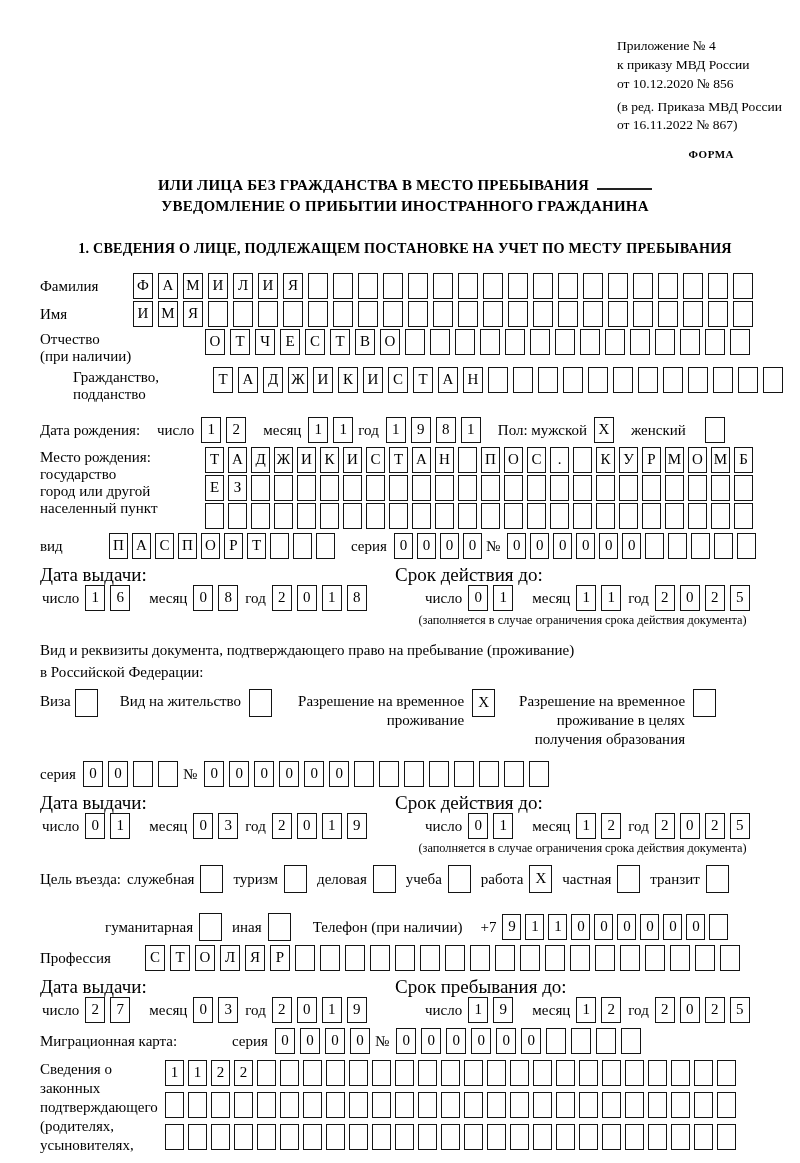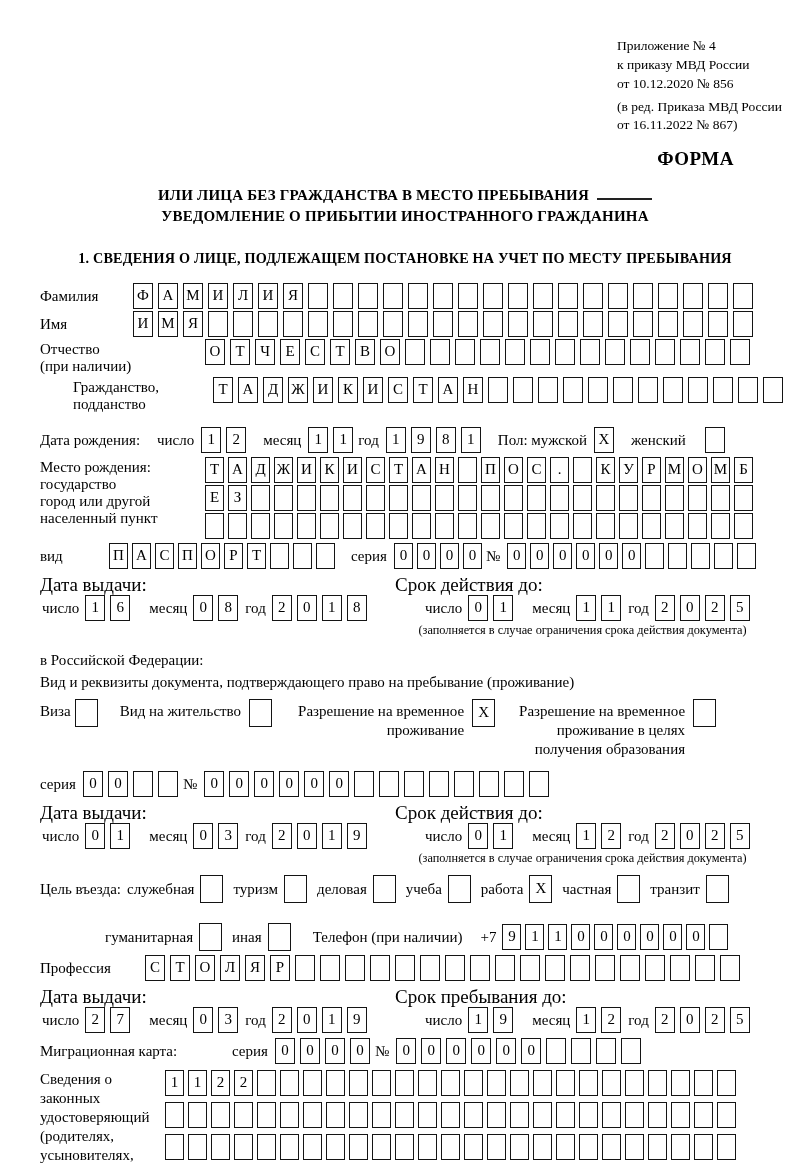--- a/index.html
+++ b/index.html
@@ -23,21 +23,21 @@
   .cb { display: inline-block; width: 23px; height: 28px; border: 1.6px solid #141414;
         text-align: center; line-height: 25px; font-size: 15px; vertical-align: top; background:#fff; }
 
   .row { display: flex; align-items: flex-start; margin-bottom: 2px; }
   .row .flabel { flex: 0 0 auto; line-height: 26px; }
   .lab2 { line-height: 17px !important; padding-top: 2px; }
 
   
   .hdr { margin-left: 577px; width: 193px; font-size: 13.5px; line-height: 19px; }
   .hdr .sub { margin-top: 5px; line-height: 18px; }
-  .forma { text-align: right; padding-right: 36px; font-weight: bold; font-size: 19px; margin-top: 14px; letter-spacing: .5px; }
+  .forma { text-align: right; padding-right: 36px; font-weight: bold; font-size: 11px; margin-top: 14px; letter-spacing: .5px; }
 
   .title { text-align: center; font-weight: bold; font-size: 15px; line-height: 21px; margin-top: 15px; letter-spacing: .2px; }
   .blankline { display: inline-block; width: 55px; border-bottom: 2px solid #222; height: 12px; margin-left: 8px; }
   .sec-h { text-align: center; font-weight: bold; font-size: 14.2px; margin-top: 23px; letter-spacing: .2px; }
 
   .fields { margin-top: 16px; }
 
   .w-sur { width: 93px; }
   .w-pat { width: 165px; }
   .w-cit { width: 140px; margin-left: 33px; }
@@ -433,22 +433,22 @@
               <span class="box">0</span>
               <span class="box">2</span>
               <span class="box">5</span>
             </span>
         </div>
         <div class="dg-note">(заполняется в случае ограничения срока действия документа)</div>
       </div>
     </div>
 
     <div class="intro">
+      <div>Вид и реквизиты документа, подтверждающего право на пребывание (проживание)</div>
       <div>в Российской Федерации:</div>
-      <div>Вид и реквизиты документа, подтверждающего право на пребывание (проживание)</div>
     </div>
 
     <div class="permits">
       <div class="pitem">
         <span class="txt">Виза</span>
         <span class="cb" style="margin-left:4px"></span>
       </div>
       <div class="pitem" style="margin-left:22px">
         <span class="txt">Вид на жительство</span>
         <span class="cb"></span>
@@ -688,21 +688,21 @@
           <span class="box"></span>
           <span class="box"></span>
           <span class="box"></span>
         </span>
     </div>
 
     <div class="repwrap">
       <div class="rlab">
         <div>Сведения о</div>
         <div>законных</div>
-        <div>удостоверяющий</div>
+        <div>подтверждающего</div>
         <div>(родителях,</div>
         <div>усыновителях,</div>
 
       </div>
       <div class="repbox-rows sm">
         <div class="row">
             <div class="boxes">
               <span class="box">1</span>
               <span class="box">1</span>
               <span class="box">2</span>

